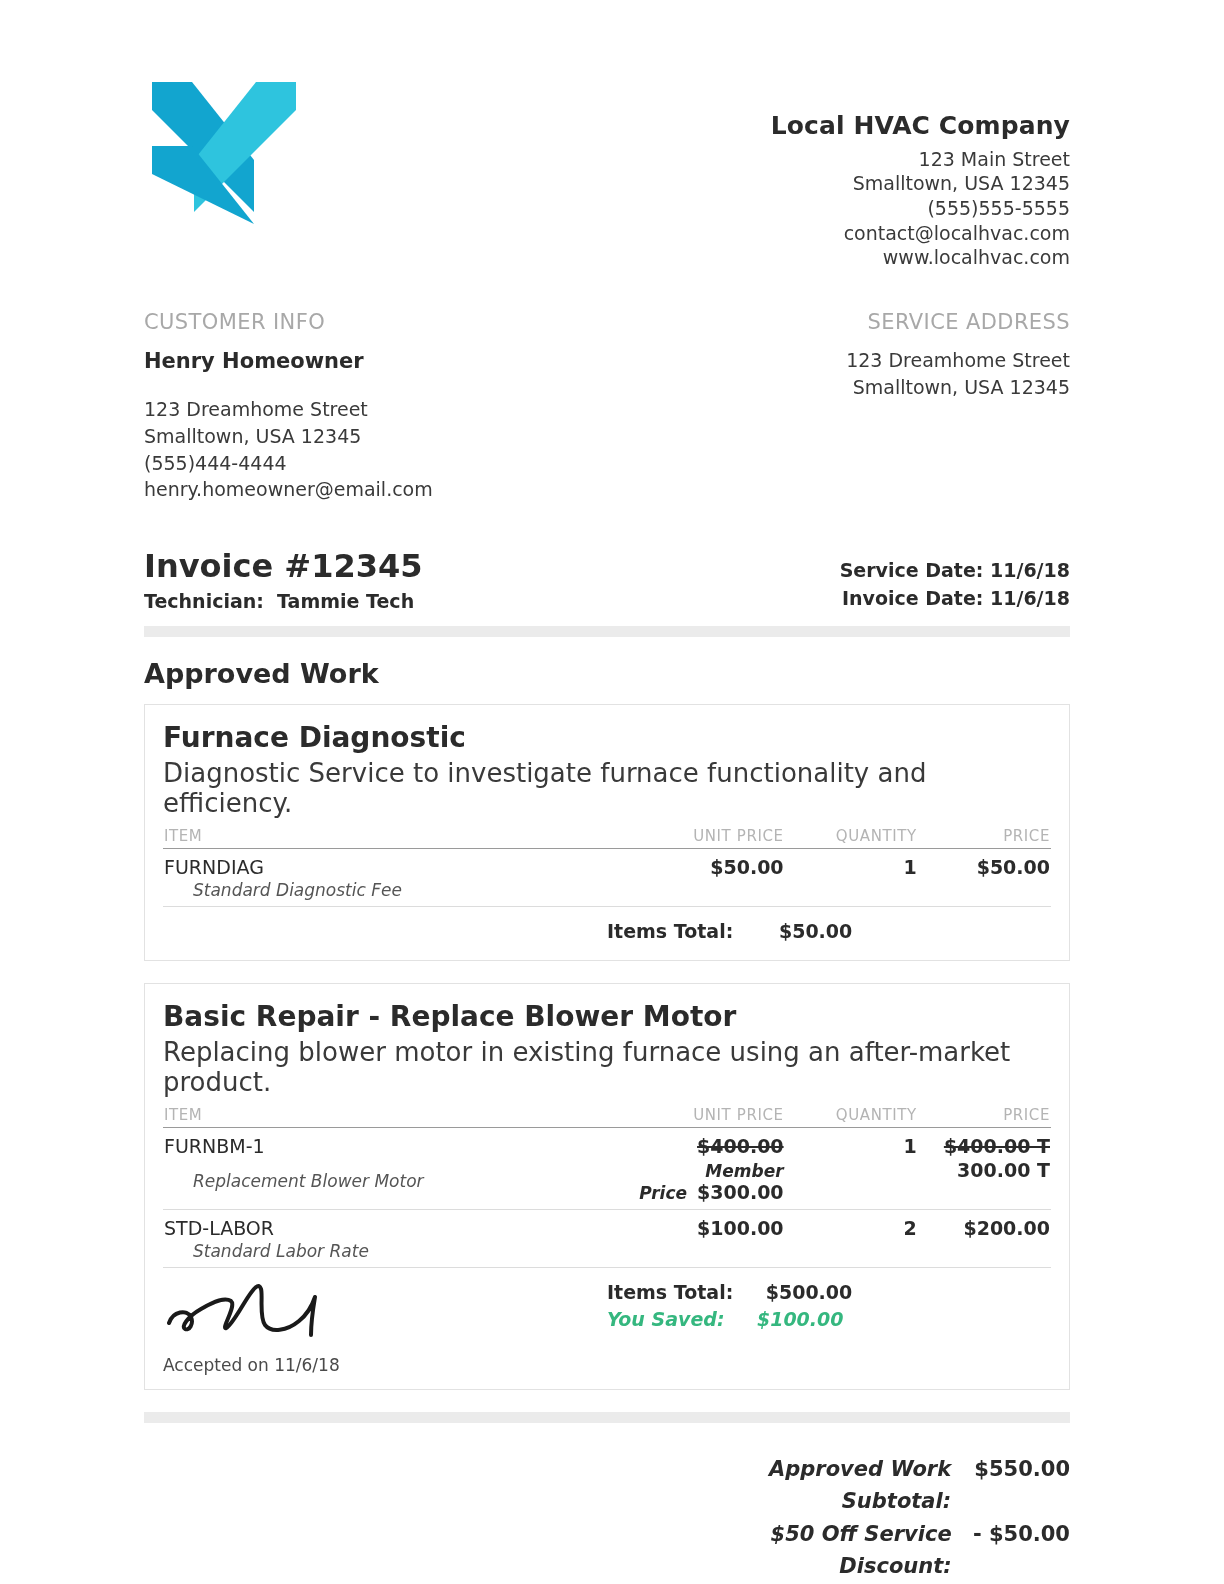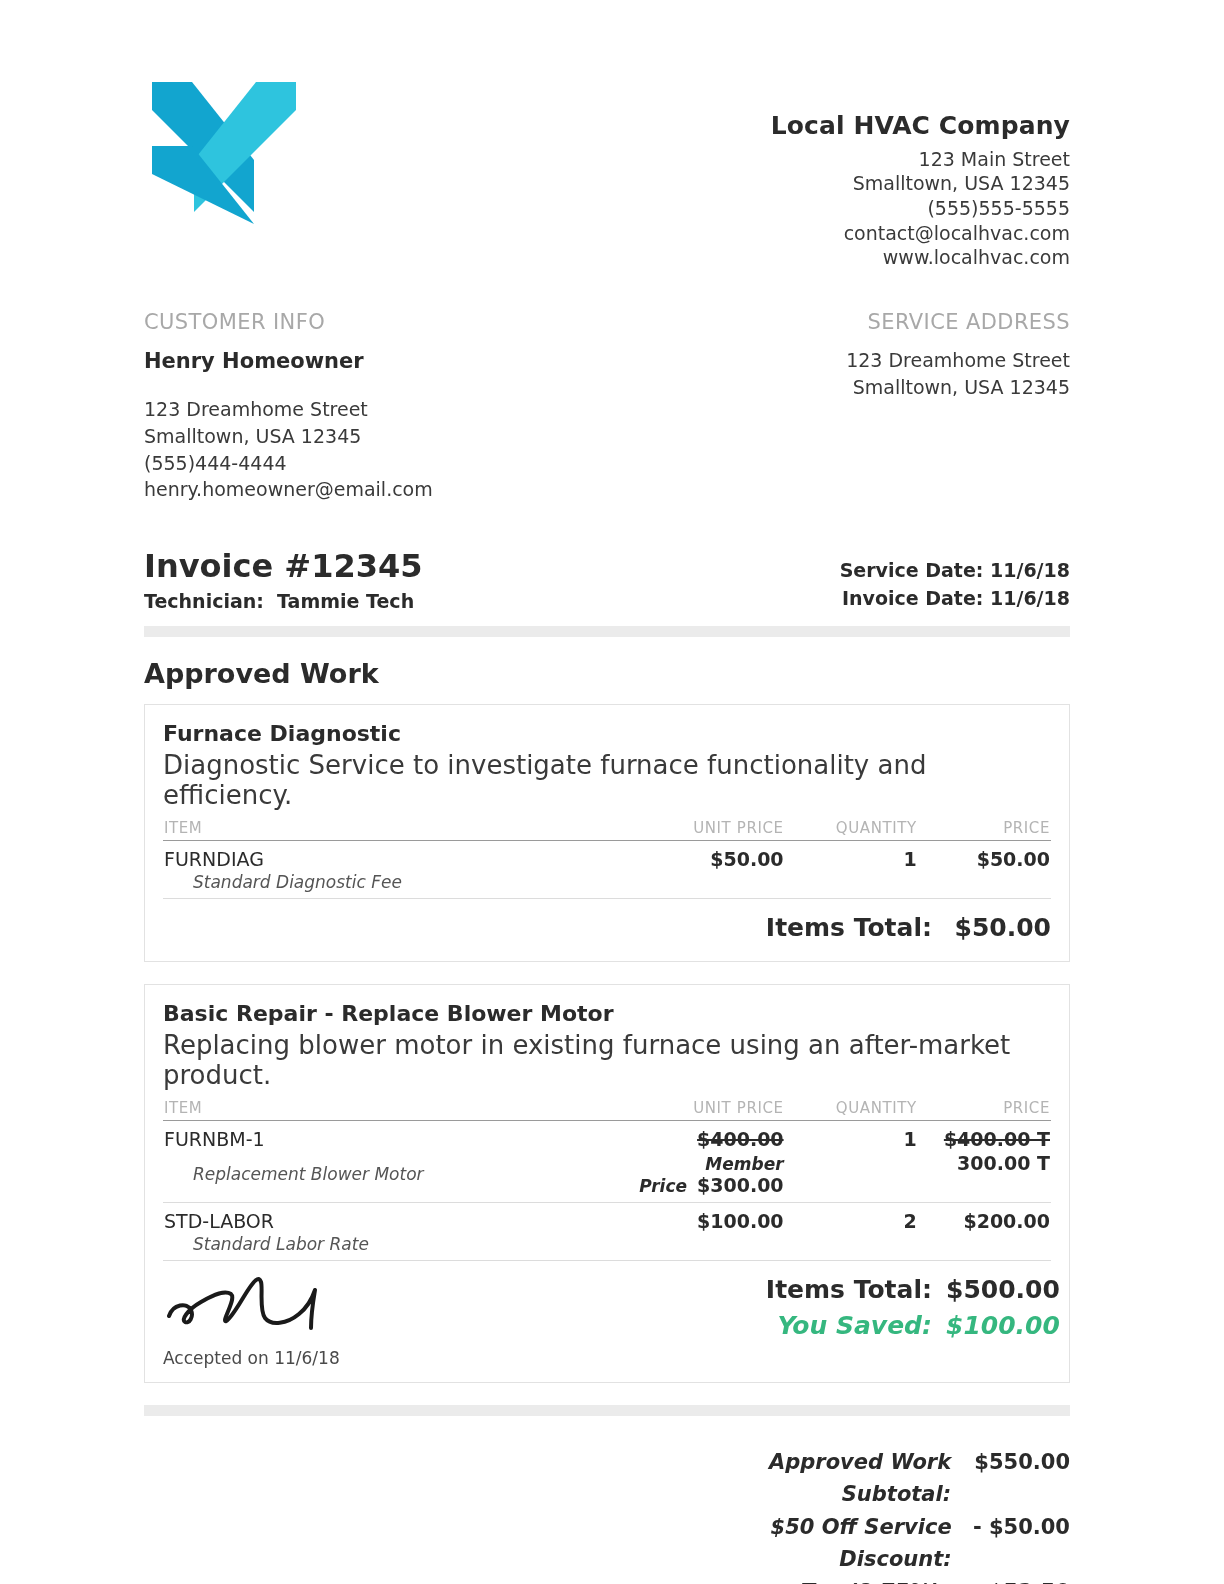--- a/index.html
+++ b/index.html
@@ -118,21 +118,21 @@
   }
 
   
   .card {
     border: 1px solid #e2e2e2;
     padding: 16px 18px 14px 18px;
     margin-bottom: 22px;
     background: #fff;
   }
   .card-title {
-    font-size: 22px;
+    font-size: 28px;
     font-weight: bold;
     color: #2b2b2b;
     margin-bottom: 4px;
   }
   .card-desc {
     font-size: 26px;
     color: #3a3a3a;
     margin-bottom: 8px;
   }
 
@@ -209,23 +209,22 @@
     font-size: 17px;
     color: #4a4a4a;
     margin-top: 2px;
   }
   .foot-totals {
     text-align: right;
     flex: 1 1 auto;
   }
   .foot-line {
     display: flex;
-    justify-content: flex-end;
     align-items: baseline;
-    font-size: 25px;
+    font-size: 19px;
     font-weight: bold;
     color: #2b2b2b;
     line-height: 1.45;
   }
   .foot-line .lbl { margin-right: 14px; }
   .foot-line .val { width: 105px; text-align: right; }
   .saved {
     font-style: italic;
     color: #35b77f;
   }

